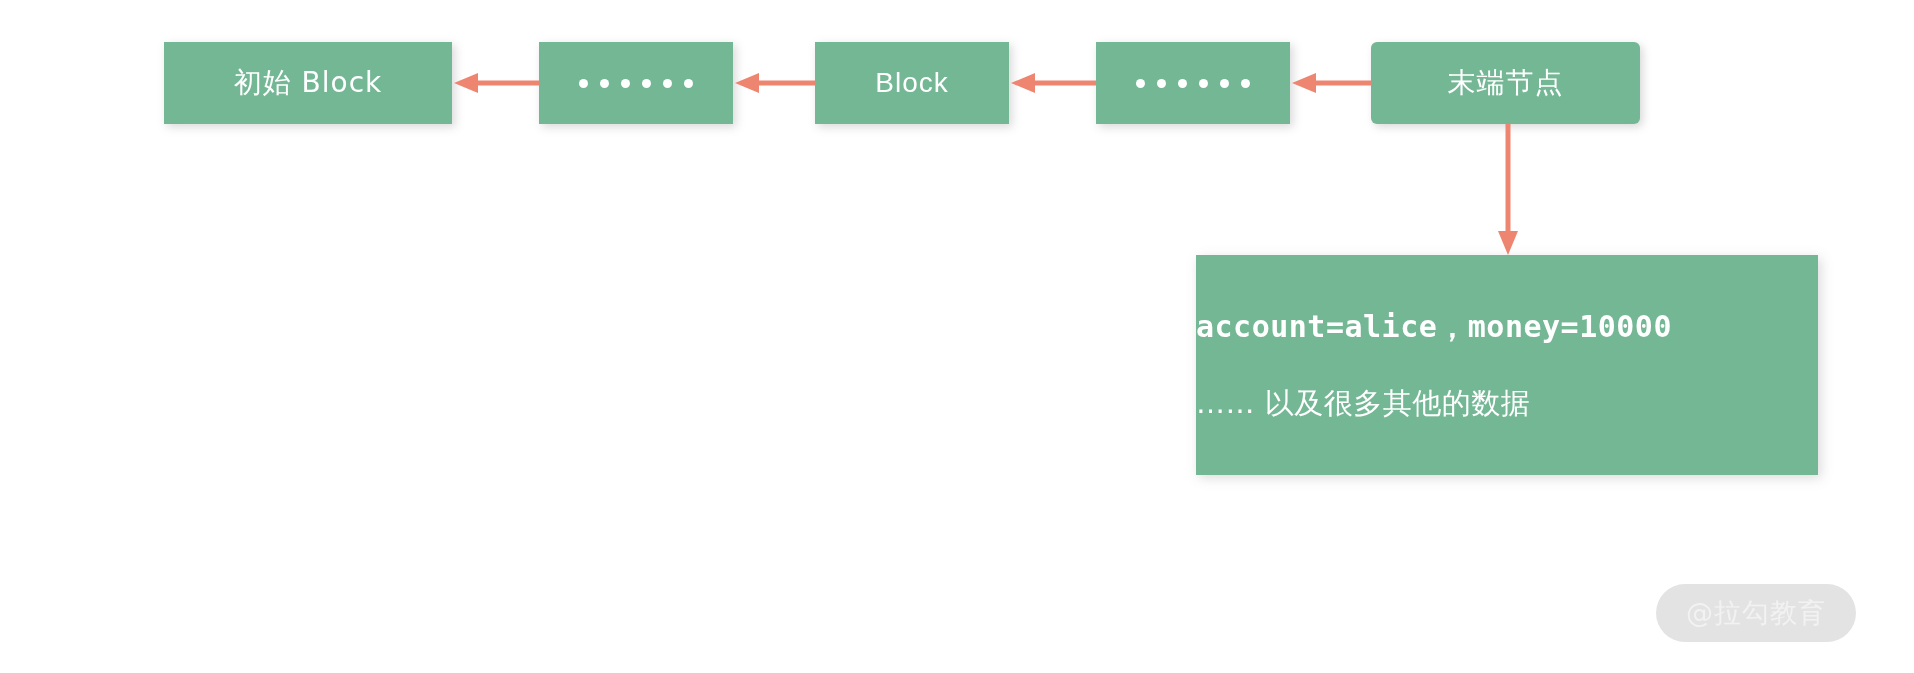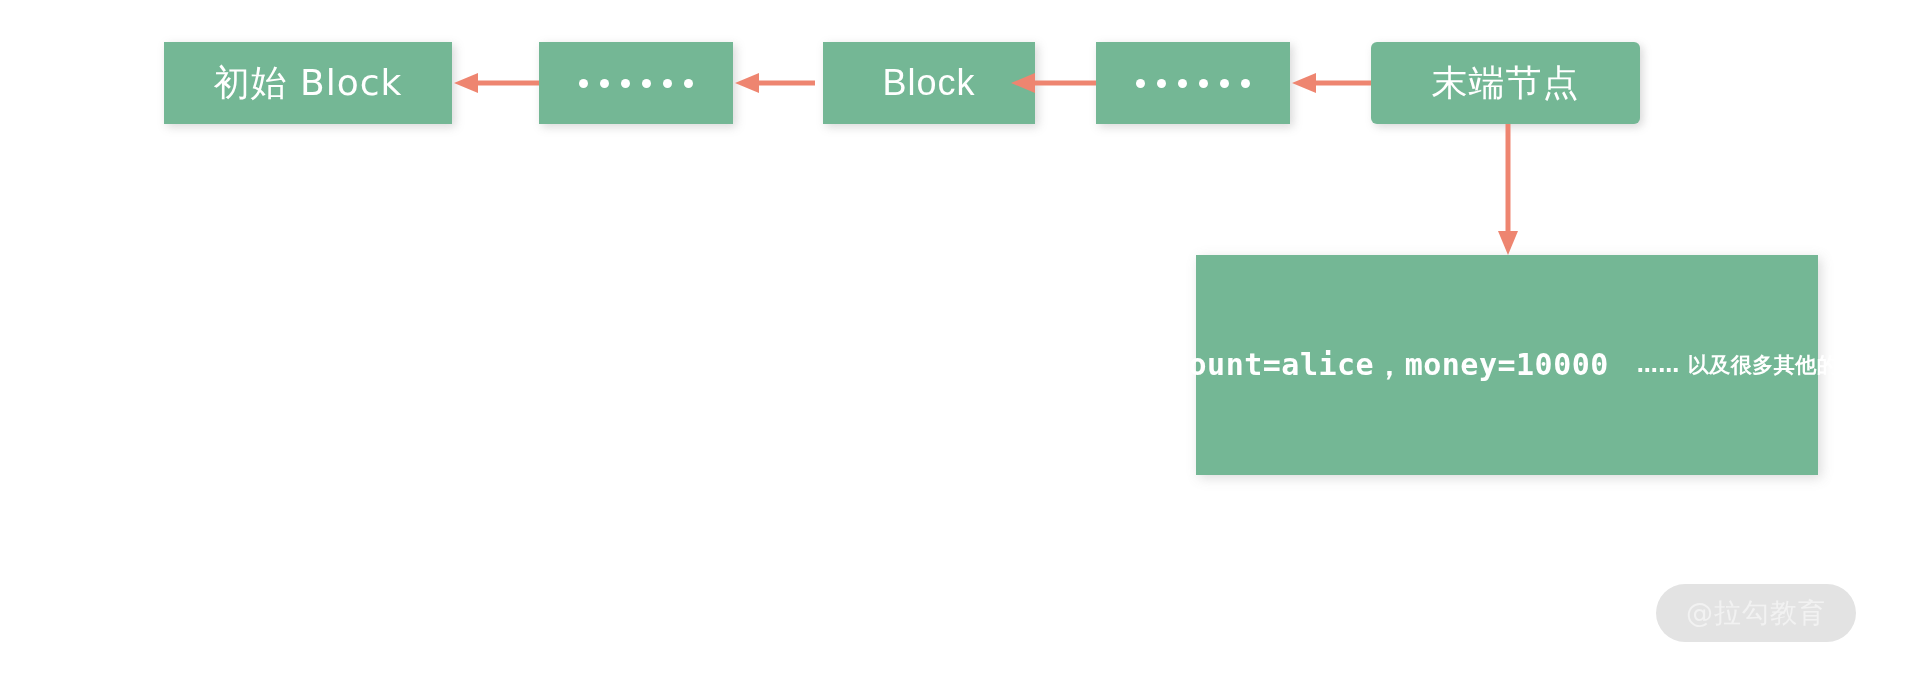--- a/index.html
+++ b/index.html
@@ -25,21 +25,21 @@
     position: absolute;
     background: #74b795;
     color: #ffffff;
     display: flex;
     align-items: center;
     justify-content: center;
     box-shadow: 3px 3px 9px rgba(120,120,120,0.28);
     box-sizing: border-box;
   }
   .node-label {
-    font-size: 36px;
+    font-size: 28px;
     font-weight: 400;
     letter-spacing: 1px;
     line-height: 1;
     white-space: nowrap;
   }
   .node-label.cjk {
     font-family: "DejaVu Sans", "Liberation Sans", sans-serif;
   }
 
   
@@ -71,39 +71,39 @@
   
   #data-box {
     position: absolute;
     left: 1196px;
     top: 255px;
     width: 622px;
     height: 220px;
     background: #74b795;
     box-shadow: 3px 3px 11px rgba(120,120,120,0.26);
     display: flex;
-    flex-direction: row;
-    align-items: center;
+    flex-direction: column;
+    align-items: flex-start;
     justify-content: center;
     box-sizing: border-box;
     gap: 28px;
   }
   #data-box .line {
     color: #ffffff;
     font-family: "DejaVu Sans Mono", "Liberation Mono", monospace;
     font-size: 30px;
     font-weight: bold;
     line-height: 1.62;
     white-space: nowrap;
     letter-spacing: 0.5px;
   }
   #data-box .line.mixed {
     font-family: "DejaVu Sans", "Liberation Sans", sans-serif;
-    font-weight: bold;
-    font-size: 21px;
+    font-weight: normal;
+    font-size: 29px;
   }
 
   
   #watermark {
     position: absolute;
     left: 1656px;
     top: 584px;
     width: 200px;
     height: 58px;
     background: #e3e3e3;
@@ -133,21 +133,21 @@
     <span class="dots" title="……">
       <i></i>
       <i></i>
       <i></i>
       <i></i>
       <i></i>
       <i></i>
     </span>
   </div>
 
-  <div class="node" style="left:815px; top:42px; width:212px; height:82px;margin-left:8px;">
+  <div class="node" style="left:815px; top:42px; width:194px; height:82px;">
     <span class="node-label">Block</span>
   </div>
 
   <div class="node" style="left:1096px; top:42px; width:194px; height:82px;">
     <span class="dots" title="……">
       <i></i>
       <i></i>
       <i></i>
       <i></i>
       <i></i>

